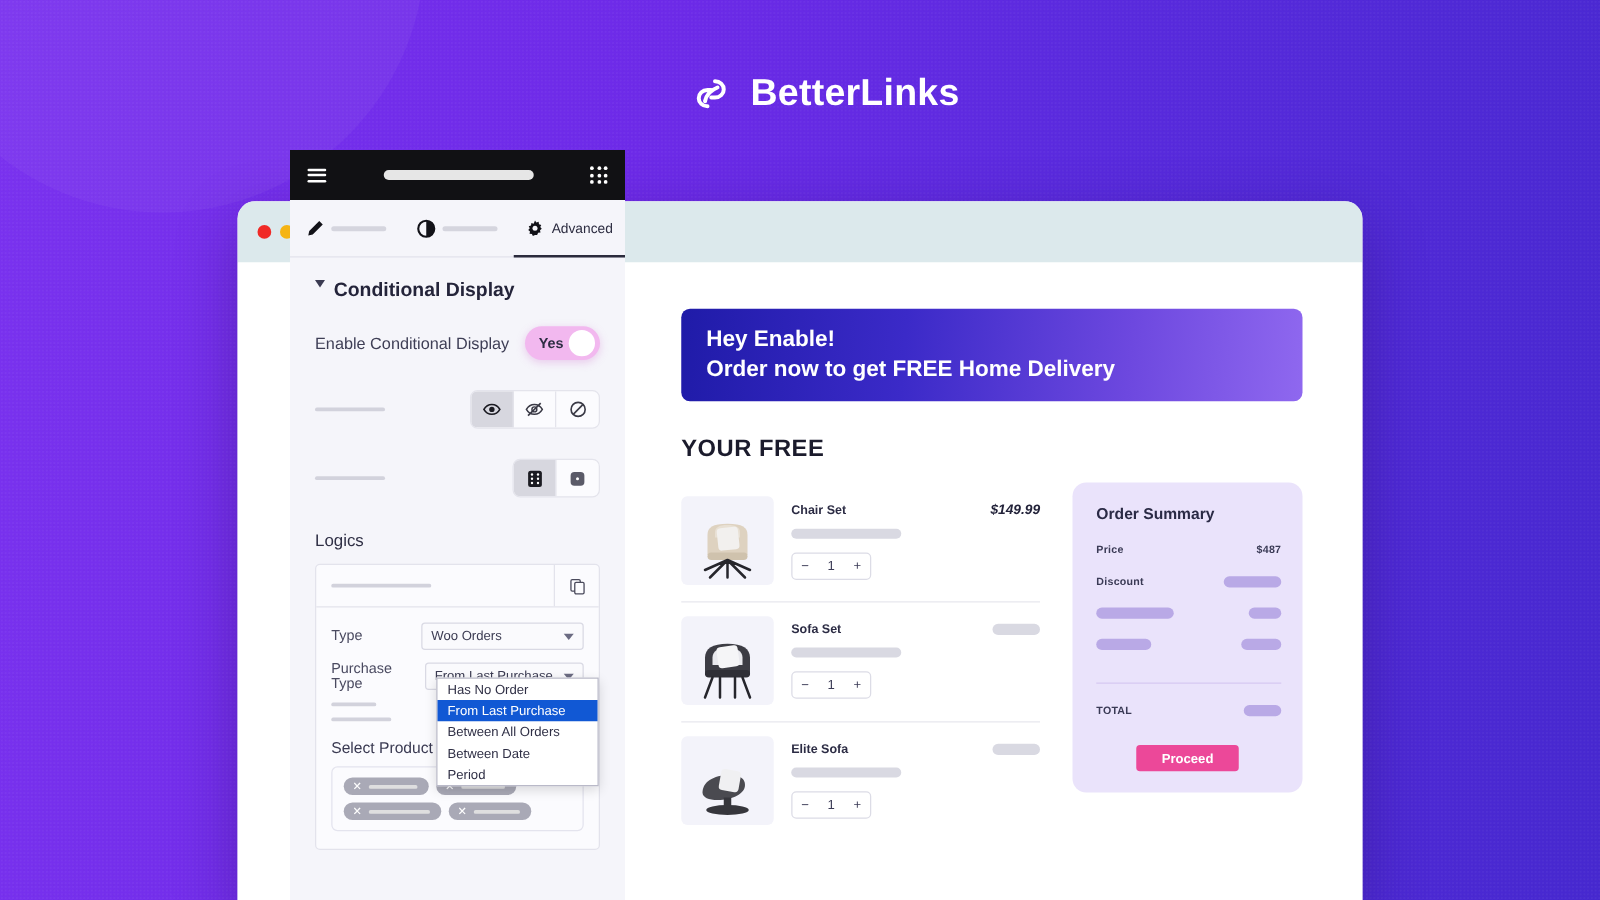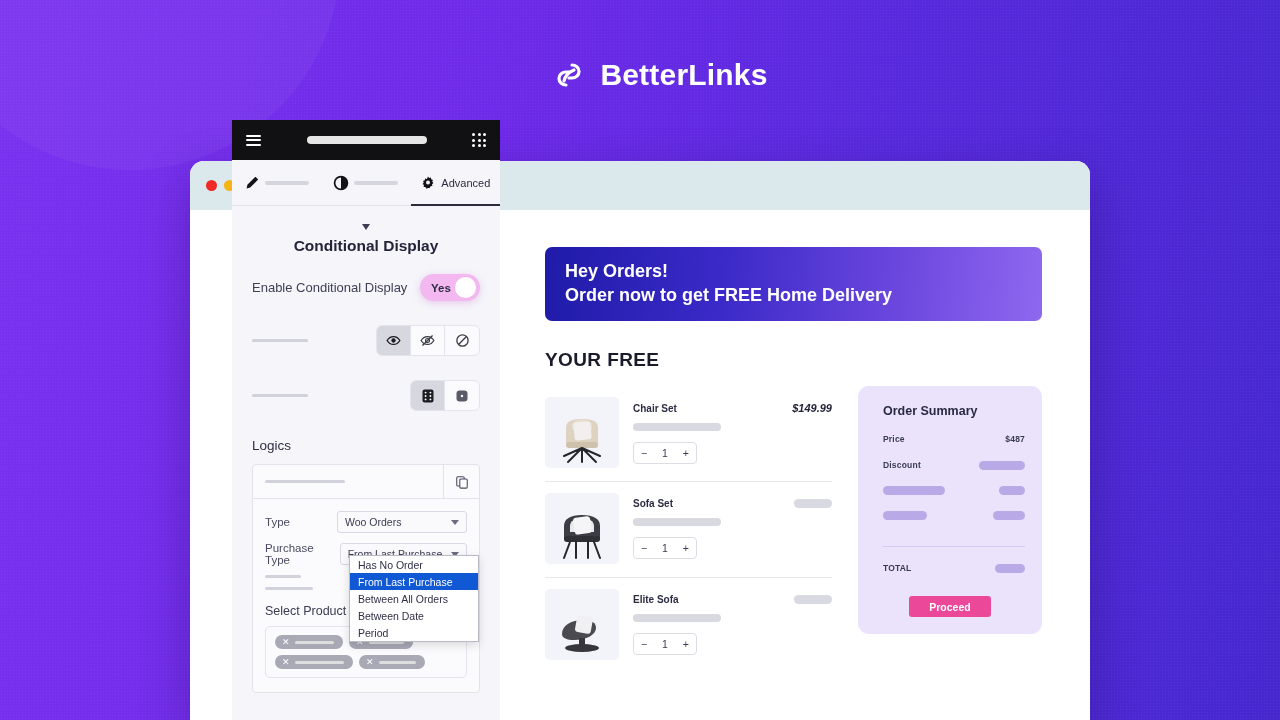--- a/index.html
+++ b/index.html
@@ -78,21 +78,21 @@
   .ph-price { width: 38px; height: 9px; }
   .ph-sub { width: 88px; height: 8px; margin-top: 9px; }
   .stepper {
     margin-top: 11px; width: 64px; height: 22px; border: 1px solid #dcdce6; border-radius: 4px;
     display: flex; align-items: center; justify-content: space-between; padding: 0 7px;
     font-size: 10.5px; color: #3a3a55; background: #fff;
   }
   .stepper span { user-select: none; }
   .summary {
     width: 188px; height: 248px; background: #eae3fb; border-radius: 11px;
-    padding: 18px 17px 0 25px; position: relative;
+    padding: 18px 17px 0 19px; position: relative;
   }
   .summary-title { font-size: 12.5px; font-weight: 700; color: #2a2a45; }
   .srow { display: flex; align-items: center; justify-content: space-between; margin-top: 16px; }
   .slabel { font-size: 8.5px; color: #3a3a55; font-weight: 600; letter-spacing: .2px; }
   .sph { background: #b9a9e6; border-radius: 7px; height: 9px; }
   .sep { height: 1px; background: #d6c9f2; margin-top: 26px; }
   .proceed {
     position: absolute; left: 50%; transform: translateX(-50%); bottom: 17px;
     width: 82px; height: 21px; background: #ec4899; color: #fff;
     border: none; border-radius: 3px; font-size: 10.5px; font-weight: 600;
@@ -115,21 +115,21 @@
   .panel {
     position: absolute; left: 232px; top: 160px; width: 268px; height: 560px;
     background: #f5f5fa; z-index: 5; overflow: hidden;
   }
   .tabs { display: flex; height: 46px; border-bottom: 1px solid #e2e2ec; background: #f5f5fa; }
   .tab { flex: 1; display: flex; flex-direction: row; align-items: center; justify-content: center; gap: 5px; position: relative; cursor: pointer; }
   .tab .tline { width: 44px; height: 4px; background: #d5d5de; border-radius: 3px; }
   .tab-label { font-size: 11px; color: #2c2c40; }
   .tab.active::after { content: ""; position: absolute; left: 0; right: 0; bottom: -1px; height: 2px; background: #2b2b3c; }
   .panel-body { padding: 18px 20px 0 20px; }
-  .sec-title { display: flex; align-items: center; gap: 7px; font-size: 15.5px; font-weight: 700; color: #24243a; flex-direction: column; }
+  .sec-title { display: flex; gap: 7px; font-size: 15.5px; font-weight: 700; color: #24243a; }
   .caret { width: 0; height: 0; border-left: 4.5px solid transparent; border-right: 4.5px solid transparent; border-top: 6px solid #3b3b52; }
   .toggle-row { display: flex; align-items: center; justify-content: space-between; margin-top: 19px; }
   .toggle-label { font-size: 13px; color: #3e3e55; }
   .toggle {
     width: 60px; height: 27px; border-radius: 14px; background: #f2b8ef;
     display: flex; align-items: center; justify-content: space-between;
     padding: 0 4px 0 11px; cursor: pointer; box-shadow: 0 2px 7px rgba(210,120,210,.35);
   }
   .toggle-text { font-size: 11.5px; color: #2e2e44; font-weight: 600; }
   .knob { width: 21px; height: 21px; border-radius: 50%; background: #fff; }
@@ -183,21 +183,21 @@
 <div class="browser">
   <div class="browser-bar">
     <span class="dot r"></span>
     <span class="dot y"></span>
     <span class="dot g"></span>
   </div>
   <div class="browser-body">
 
     <div class="store">
       <div class="promo">
-        <div class="promo-l1">Hey Orders!</div>
+        <div class="promo-l1">Hey Enable!</div>
         <div class="promo-l2">Order now to get FREE Home Delivery</div>
       </div>
 
       <div class="cart-title">YOUR FREE</div>
 
       <div class="cart-wrap">
         <div class="cart-list">
 
           <div class="cart-row">
             <div class="thumb">

